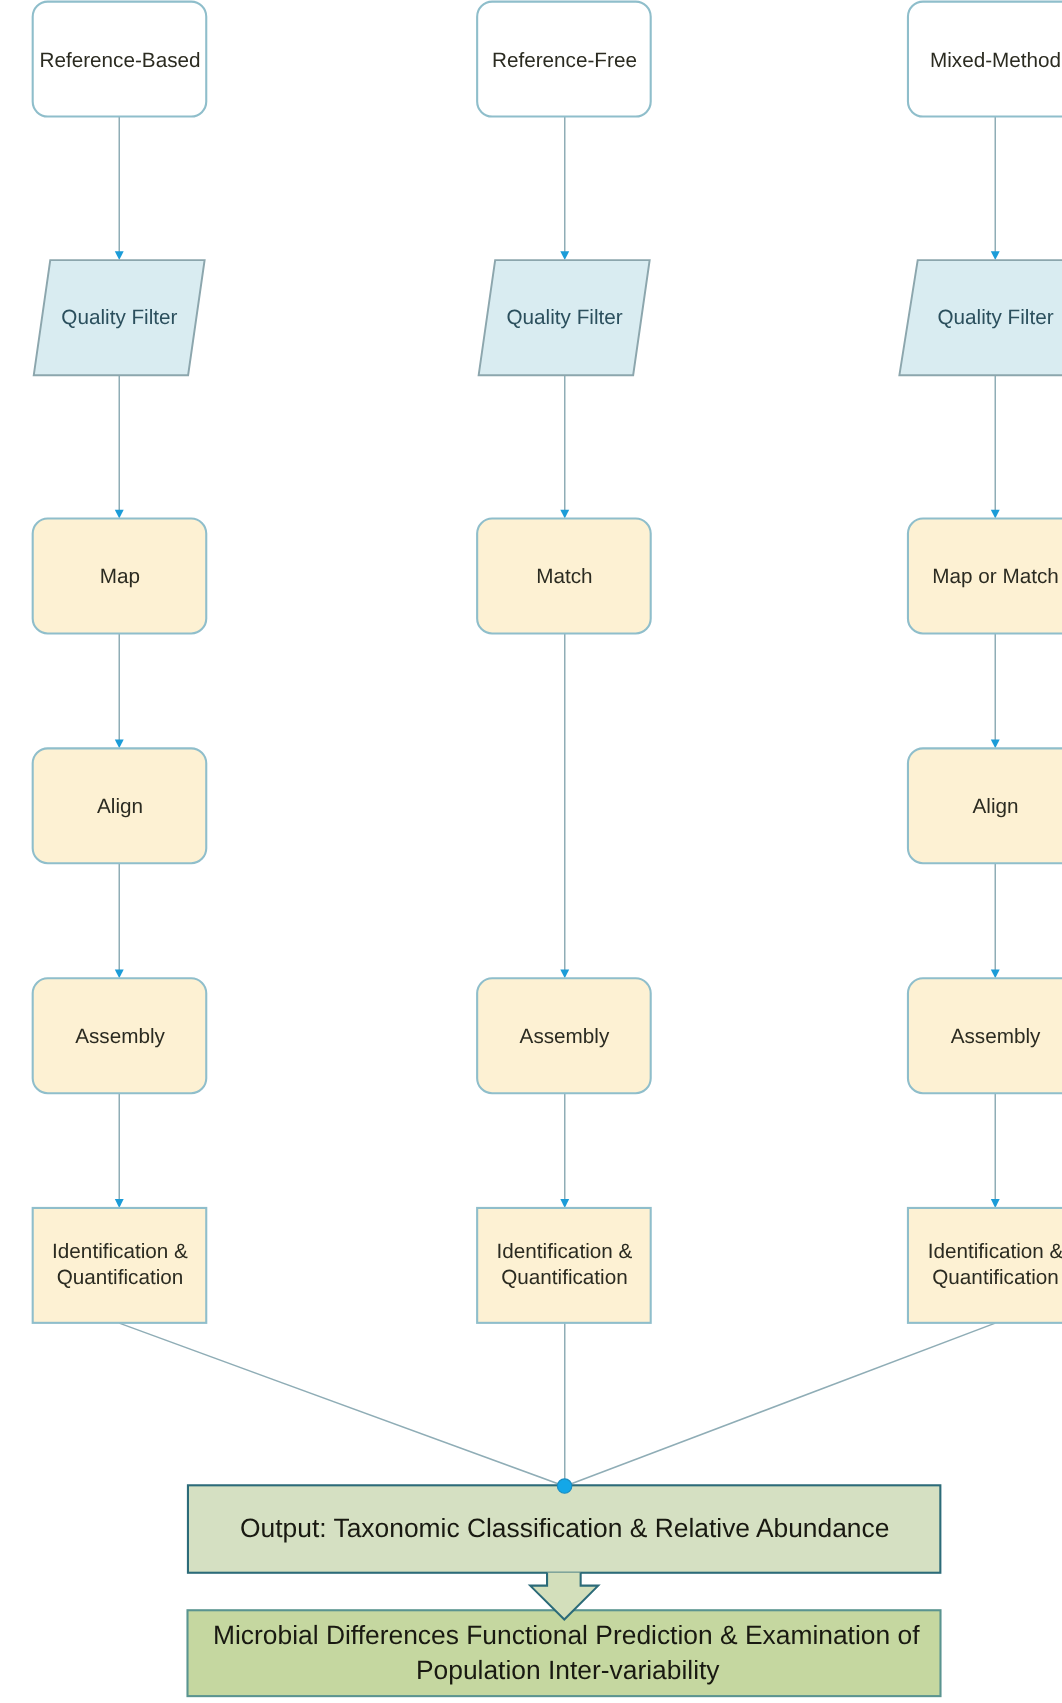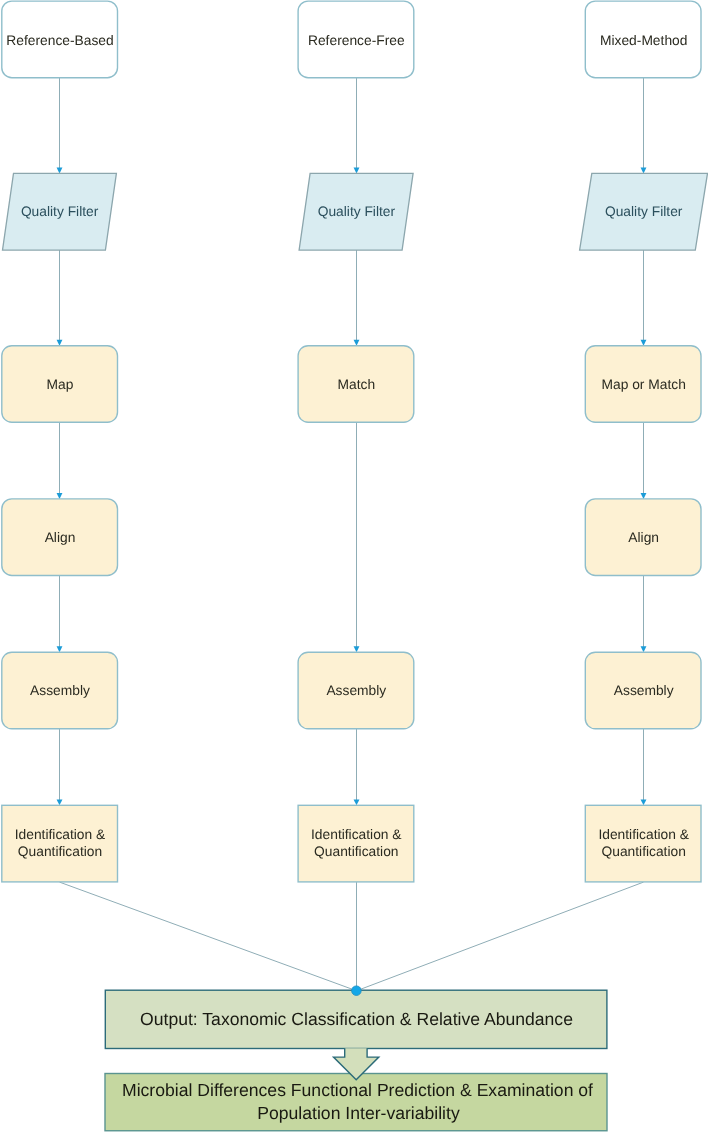--- a/index.html
+++ b/index.html
@@ -1,17 +1,17 @@
 <!DOCTYPE html>
 <html><head>
 <meta charset="utf-8">
 <style>
   html,body{margin:0;padding:0;background:#ffffff;}
   body{width:708px;height:1135px;overflow:hidden;}
-  #page{position:relative;width:568px;height:1135px;background:#fff;}
+  #page{position:relative;width:568px;height:1135px;background:#fff;margin-left:20px;}
   svg{position:absolute;top:0;left:0;display:block;transform:translateZ(0);}
   text{font-family:"Liberation Sans",sans-serif;-webkit-font-smoothing:antialiased;text-rendering:geometricPrecision;}
   .t-node{font-size:13.8px;fill:#2b2b21;}
   .t-filter{font-size:13.8px;fill:#2b4f5d;}
   .t-big{font-size:17.6px;fill:#191911;}
 </style>
 </head>
 <body>
 
 <div id="page">

